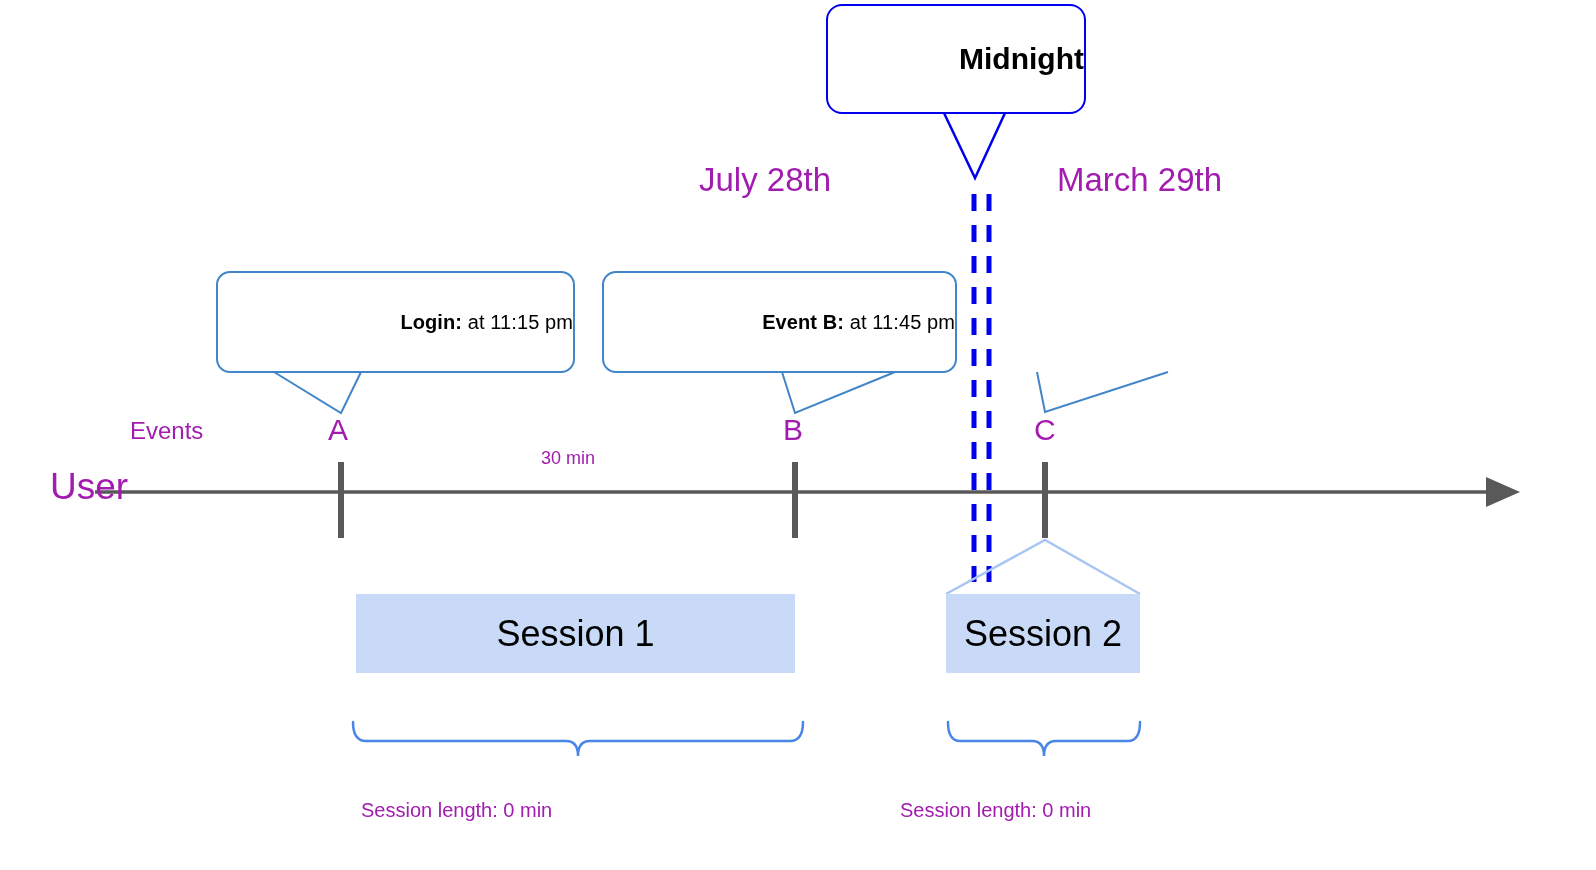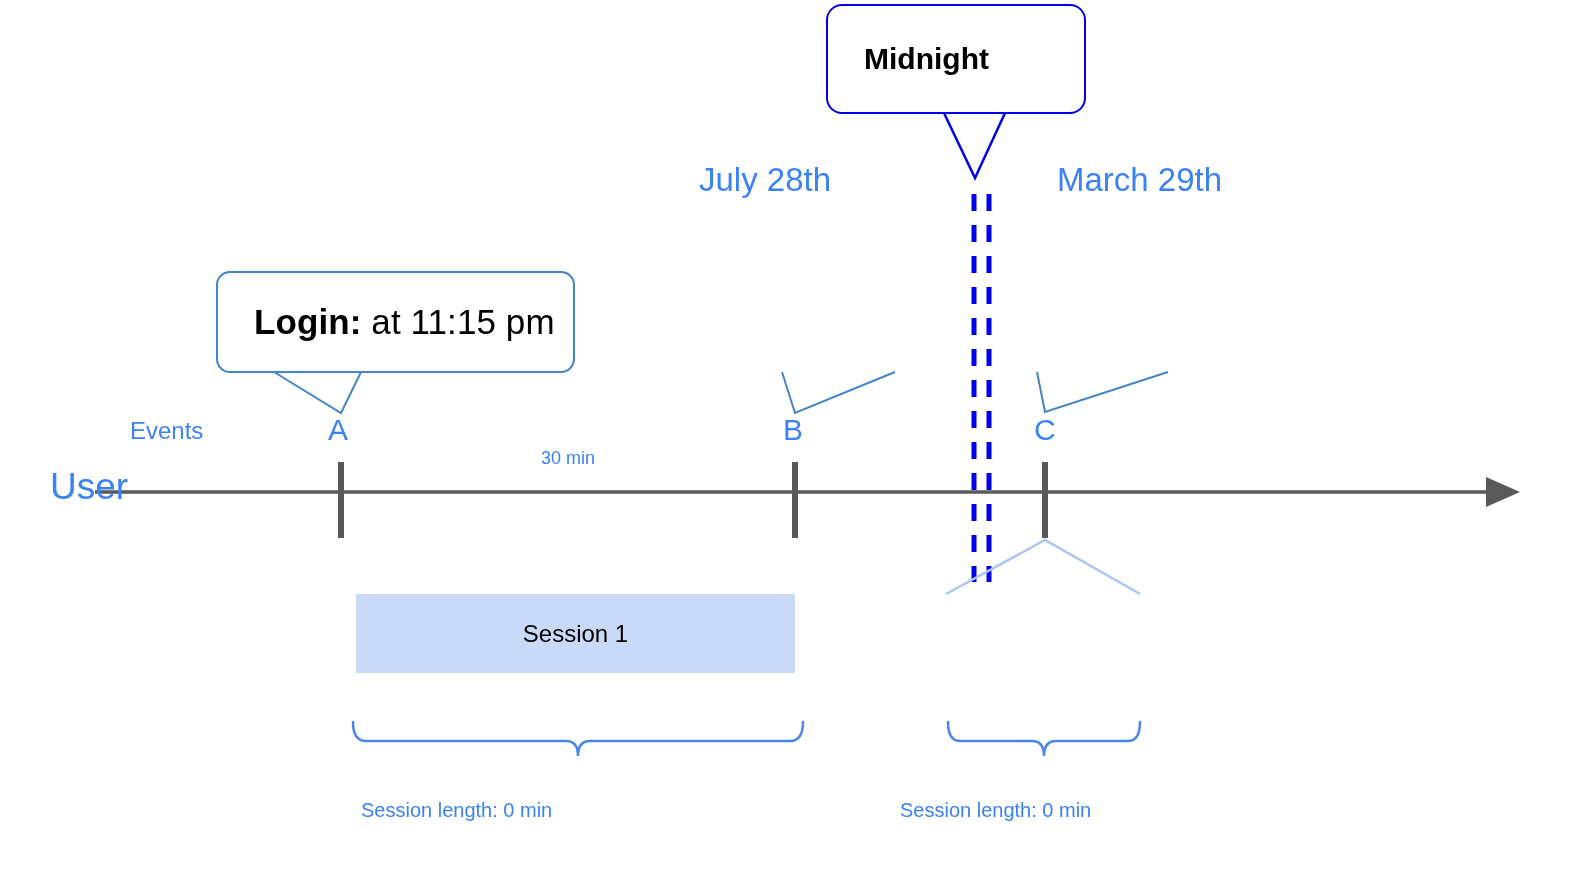--- a/index.html
+++ b/index.html
@@ -23,25 +23,25 @@
     position: absolute;
     left: 0;
     top: 0;
     width: 1596px;
     height: 870px;
   }
   .txt {
     position: absolute;
     white-space: nowrap;
     line-height: 1;
-    color: #3b82f6;
+    color: #a21caf;
   }
   
   .callout-text {
-    font-size: 35px;
+    font-size: 20px;
     letter-spacing: 0.1px;
   }
   .callout-text b {
     font-weight: bold;
   }
   .midnight-text {
     font-size: 30px;
     font-weight: bold;
   }
   .date-text {
@@ -53,35 +53,35 @@
   .events-label {
     font-size: 24px;
   }
   .marker-letter {
     font-size: 30px;
   }
   .duration-label {
     font-size: 18px;
   }
   .session-label {
-    font-size: 24px;
+    font-size: 36px;
   }
   .length-label {
     font-size: 20px;
   }
   
   .callout {
     position: absolute;
     box-sizing: border-box;
     background: #ffffff;
     border: 2px solid #4285c8;
     border-radius: 14px;
     display: flex;
     align-items: center;
-    justify-content: flex-start;
+    justify-content: flex-end;
     padding-left: 36px;
   }
   .callout.midnight {
     border: 2.5px solid #0000ee;
     border-radius: 16px;
   }
   
   .session-bar {
     position: absolute;
     background: #c8daf7;
@@ -128,32 +128,40 @@
 
   <div class="txt date-text" style="left:699px; top:163px;">July 28th</div>
   <div class="txt date-text" style="left:1057px; top:163px;">March 29th</div>
 
   <div class="callout" style="left:216px; top:271px; width:359px; height:102px;">
     <span class="callout-text">
       <b>Login:</b><span> at 11:15 pm</span>
     </span>
   </div>
 
+  <div class="callout" style="left:602px; top:271px; width:355px; height:102px;">
+    <span class="callout-text">
+      <b>Event B:</b><span> at 11:45 pm</span>
+    </span>
+  </div>
 
 
   <div class="txt events-label" style="left:130px; top:419px;">Events</div>
   <div class="txt user-label" style="left:50px; top:468px;">User</div>
 
   <div class="txt marker-letter" style="left:328px; top:415px;">A</div>
   <div class="txt marker-letter" style="left:783px; top:415px;">B</div>
   <div class="txt marker-letter" style="left:1034px; top:415px;">C</div>
 
   <div class="txt duration-label" style="left:541px; top:449px;">30 min</div>
 
   <div class="session-bar" style="left:356px; top:594px; width:439px; height:79px;">
     <span class="session-label">Session 1</span>
   </div>
 
+  <div class="session-bar" style="left:946px; top:594px; width:194px; height:79px;">
+    <span class="session-label">Session 2</span>
+  </div>
 
   <div class="txt length-label" style="left:361px; top:800px;">Session length: 0 min</div>
   <div class="txt length-label" style="left:900px; top:800px;">Session length: 0 min</div>
 
 </div>
 
 </body></html>

